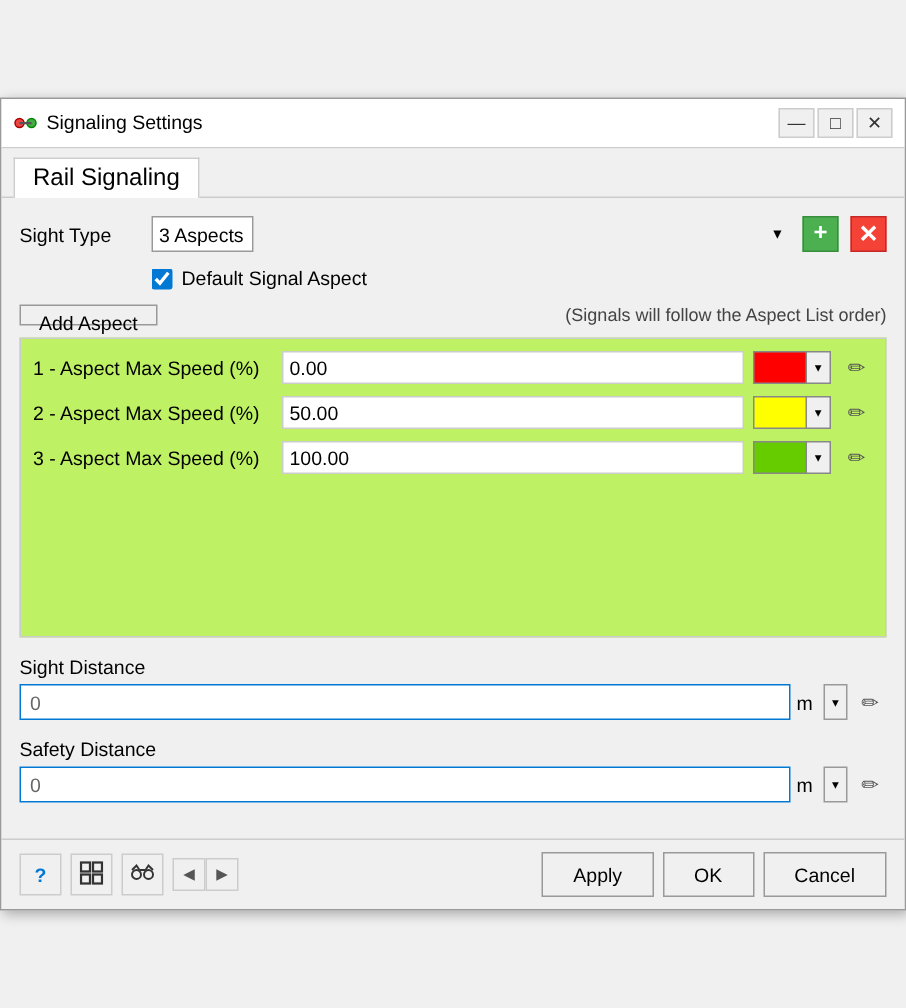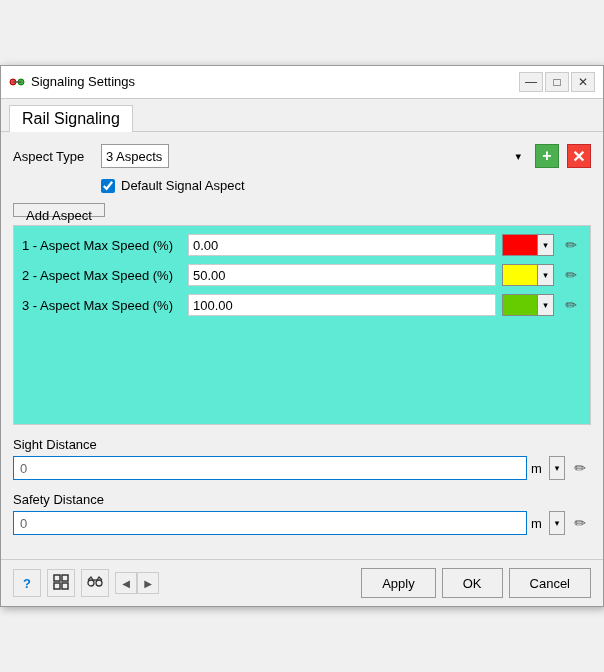--- a/index.html
+++ b/index.html
@@ -169,21 +169,21 @@
       background: #f0f0f0;
       font-size: 13px;
       cursor: pointer;
       height: 14px;
     }
     .hint-text {
       font-size: 12px;
       color: #444;
     }
     .aspects-panel {
-      background: #5eead4;
+      background: #bef264;
       border: 1px solid #ccc;
       padding: 8px;
       margin-bottom: 12px;
       min-height: 200px;
     }
     .aspect-row {
       display: flex;
       align-items: center;
       gap: 6px;
       margin-bottom: 8px;
@@ -348,39 +348,40 @@
     </div>
   </div>
 
   <div class="tab-bar">
     <div class="tab">Rail Signaling</div>
   </div>
 
   <div class="content">
 
     <div class="form-row">
-      <span class="label">Aspect Type</span>
+      <span class="label">Sight Type</span>
       <div class="select-wrapper">
         <select class="select-box">
           <option>3 Aspects</option>
         </select>
       </div>
       <button class="btn-green">+</button>
       <button class="btn-red">✕</button>
     </div>
 
     <div class="checkbox-row">
       <input type="checkbox" id="default-signal" checked="" style="">
       <label for="default-signal">Default Signal Aspect</label>
     </div>
 
     <div class="action-row">
       <div class="action-buttons">
         <button class="action-btn">Add Aspect</button>
       </div>
+      <span class="hint-text">(Signals will follow the Aspect List order)</span>
     </div>
 
     <div class="aspects-panel">
 
       <div class="aspect-row">
         <span class="aspect-label">1 - Aspect Max Speed (%)</span>
         <input class="aspect-input" type="text" value="0.00" style="">
         <div style="display:flex;align-items:center;">
           <div class="color-swatch" style="background:#ff0000;"></div>
           <button class="color-dropdown-btn">▾</button>

